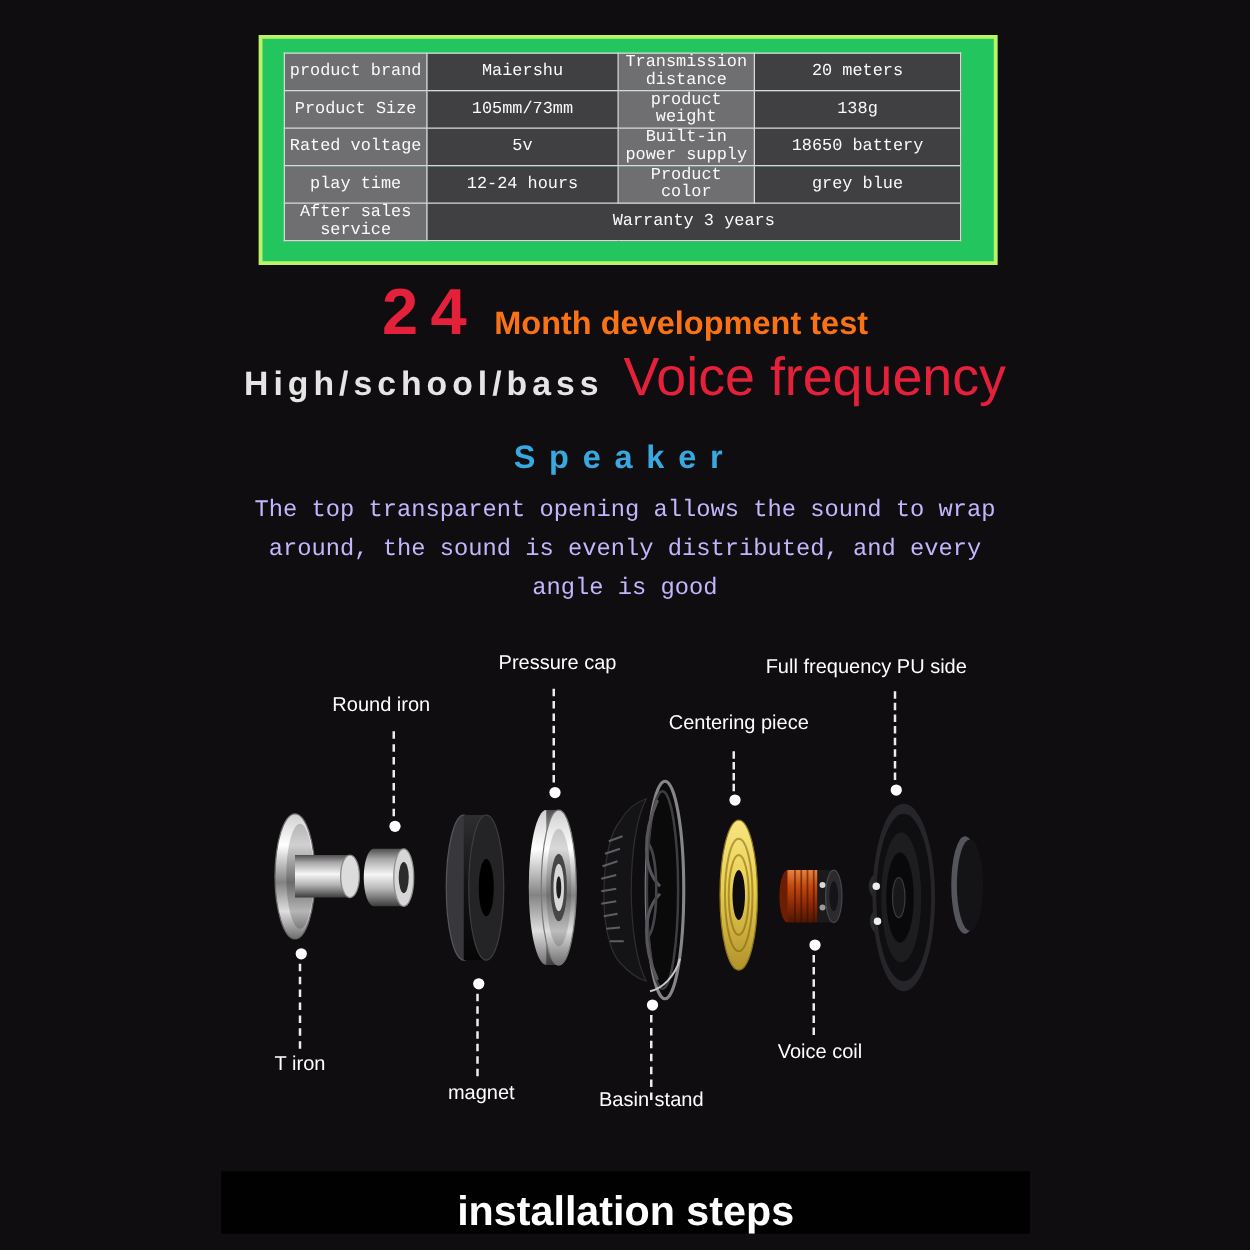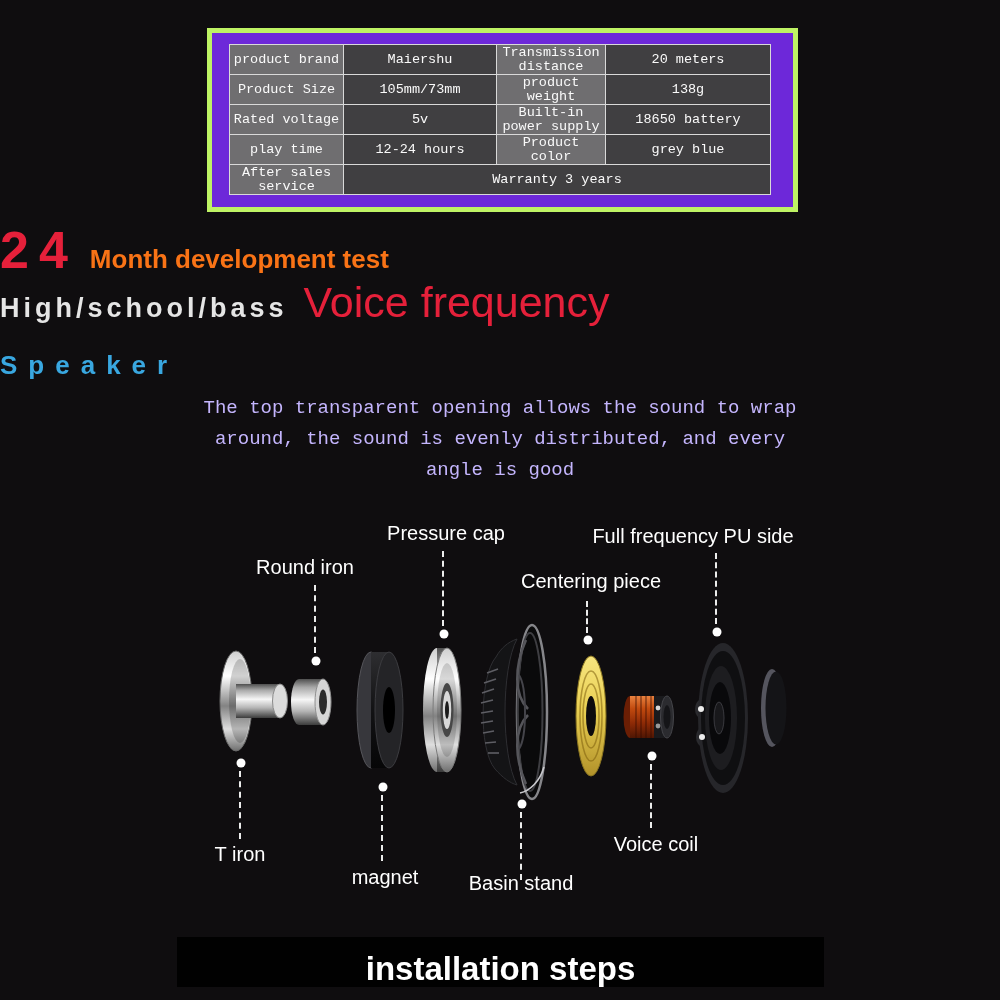--- a/index.html
+++ b/index.html
@@ -5,52 +5,52 @@
   html,body{margin:0;padding:0;}
   body{background:#000;}
   .page{
     position:relative;width:1000px;height:1000px;overflow:hidden;
     background:#0f0d0f;
     font-family:"Liberation Sans",sans-serif;
   }
   
   .spec-panel{
     position:absolute;left:207px;top:28px;width:591px;height:184px;
-    background:#6d28d9;border:5px solid #bef264;box-sizing:border-box;
+    background:#22c55e;border:3px solid #bef264;box-sizing:border-box;
   }
   table.spec{
     position:absolute;left:17px;top:11px;border-collapse:collapse;table-layout:fixed;
   }
   table.spec td{
     border:1px solid #d9d9d9;height:29px;text-align:center;vertical-align:middle;
     font-family:"Liberation Mono",monospace;font-size:13.5px;line-height:13.5px;
     color:#fafafa;white-space:pre-line;padding:0 2px;
   }
   td.lbl{background:#6f6e70;}
   td.val{background:#403f41;}
   td.val-left{text-align:left;padding-left:13px;}
   
-  .h-line{position:absolute;left:0;width:1000px;display:flex;align-items:baseline;}
+  .h-line{position:absolute;left:0;width:1000px;display:flex;justify-content:center;align-items:baseline;}
   .line1{top:224px;gap:12px;}
   .line1 .num{color:#e5203a;font-size:52px;font-weight:600;letter-spacing:10px;line-height:1;}
   .line1 .txt{color:#f97316;font-size:26px;font-weight:600;}
   .line2{top:281px;gap:16px;}
   .line2 .blue{color:#e5e5e5;font-size:27px;font-weight:600;letter-spacing:4px;}
   .line2 .red{color:#e5203a;font-size:43px;font-weight:500;line-height:1;}
   .line3{top:350px;}
   .line3 .sp{color:#39a7e0;font-size:26px;font-weight:600;letter-spacing:11px;}
   .desc{
     position:absolute;left:0;top:393px;width:1000px;text-align:center;
     font-family:"Liberation Mono",monospace;font-size:19px;line-height:31px;
     color:#c4b5fd;white-space:pre-line;
   }
   
   .part-label{
     position:absolute;transform:translateX(-50%);color:#ffffff;
-    font-size:20px;font-weight:500;white-space:nowrap;
+    font-size:16px;font-weight:500;white-space:nowrap;
   }
   .callout-line{
     position:absolute;width:0;border-left:2px dashed rgba(255,255,255,.92);
   }
   .callout-dot{
     position:absolute;width:9px;height:9px;border-radius:50%;background:#fff;
     transform:translate(-50%,-50%);
   }
   .parts-svg{position:absolute;left:190px;top:615px;}
   

